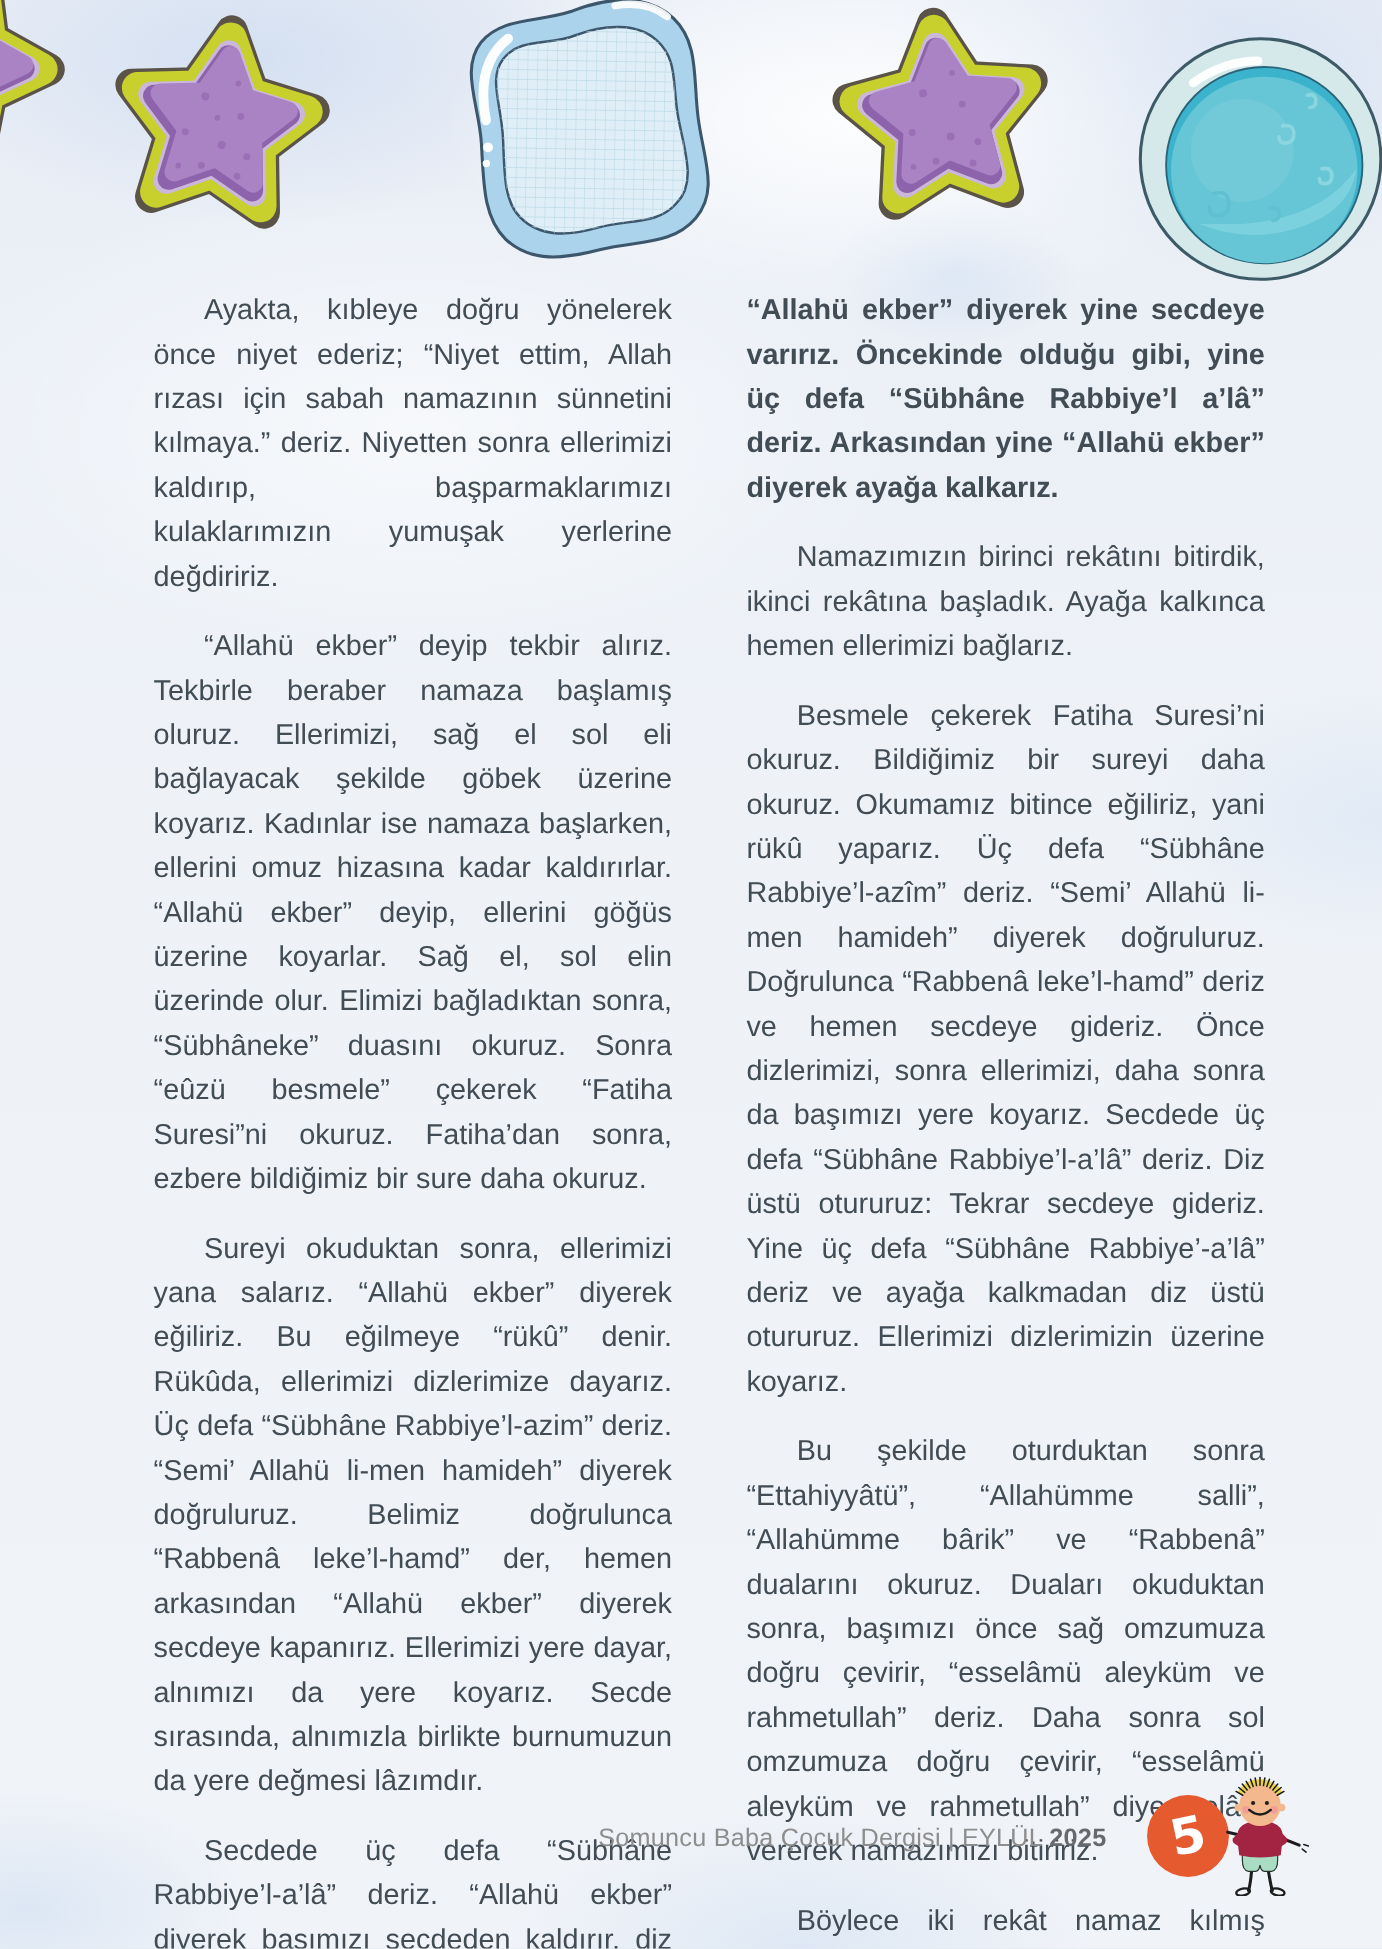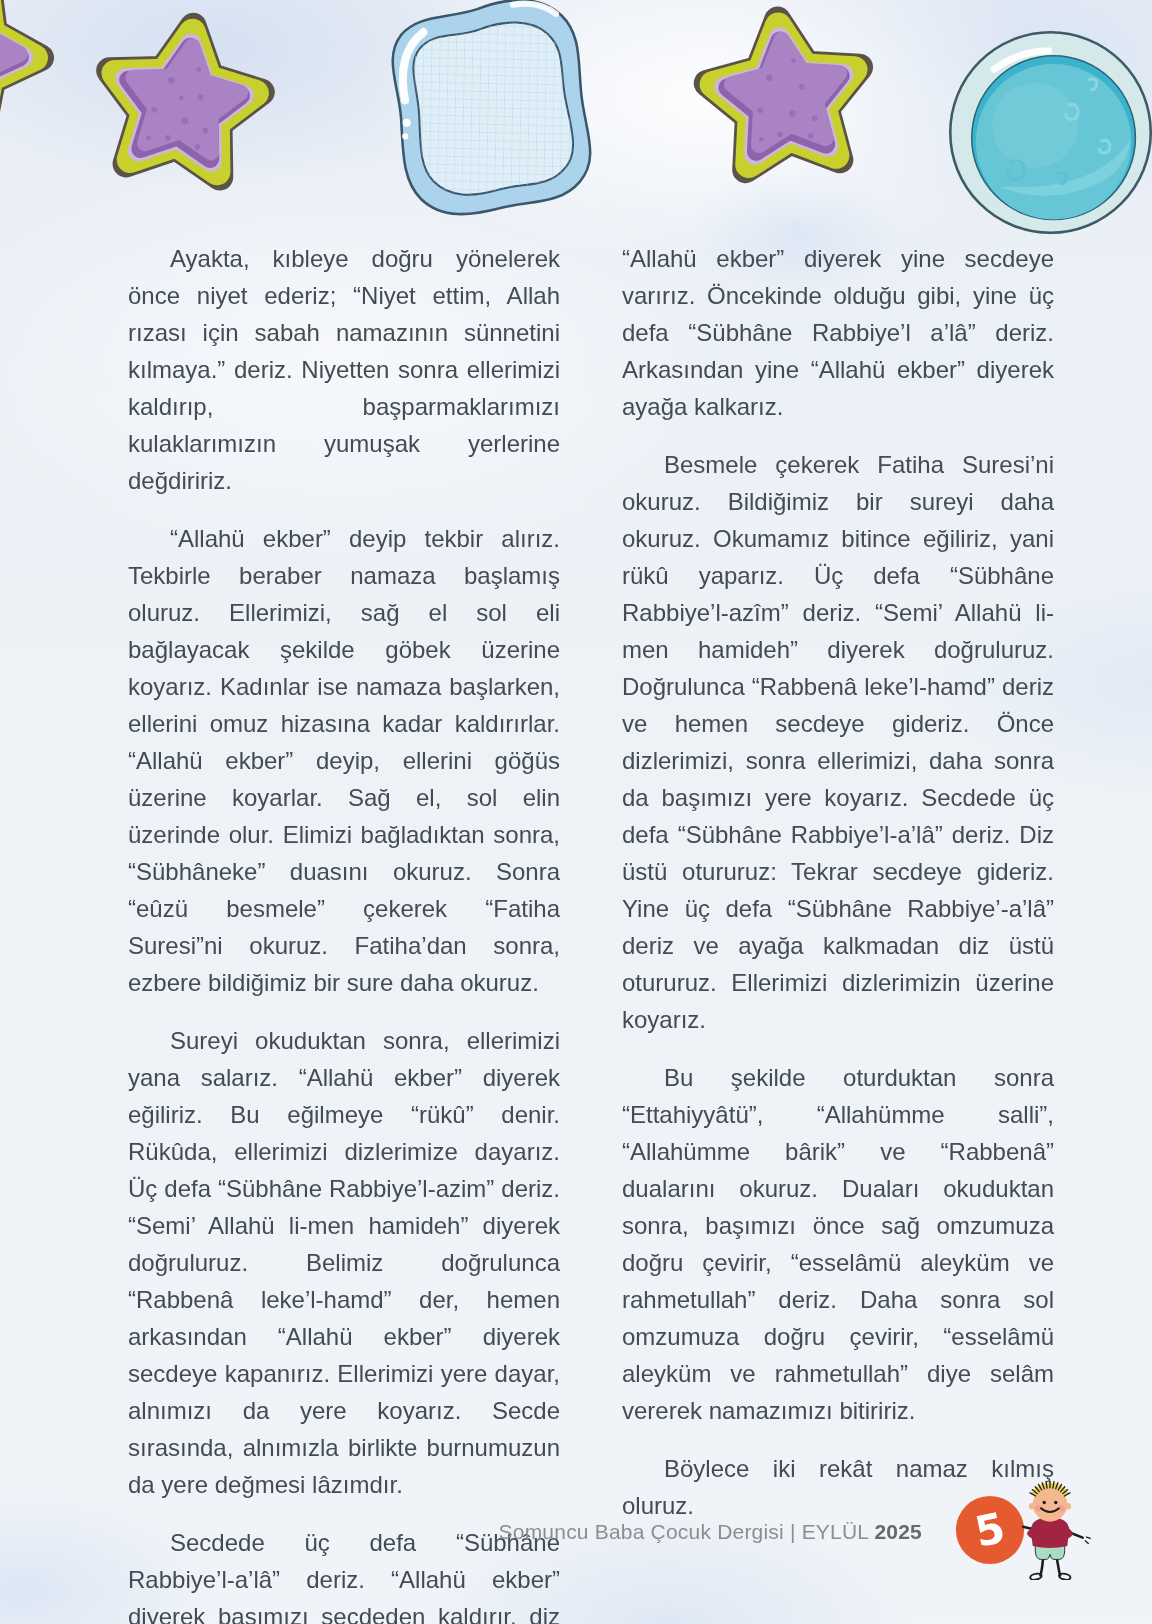--- a/index.html
+++ b/index.html
@@ -14,21 +14,21 @@
       radial-gradient(600px 300px at 30% 22%, rgba(255,255,255,.55), transparent 70%),
       radial-gradient(300px 160px at 100% 42%, rgba(206,222,243,.42), transparent 70%),
       radial-gradient(340px 160px at 58% 100%, rgba(188,212,238,.35), transparent 70%),
       radial-gradient(260px 140px at 2% 98%,  rgba(196,216,240,.45), transparent 70%),
       linear-gradient(180deg, #e9eef6 0%, #eef2f7 40%, #f0f3f8 100%);
   }
   .deco{position:absolute;}
   .columns{position:absolute; left:100px; top:240px; width:954px; display:flex; gap:34px;}
   .col{width:460px; font-size:24px; line-height:37px; color:#414c55; text-align:justify;margin-left:28px;}
   .col p{margin:0 0 21px 0; text-indent:42px;}
-  .col p.continuation{text-indent:0;}
+  .col p.continuation{text-indent:0;font-weight:bold;}
   .footer-credit{
     position:absolute; top:1520px; right:230px;
     font-size:21px; color:#8d8d8d; letter-spacing:.2px; white-space:nowrap;
   }
   .footer-credit .year{font-weight:bold; color:#666a6e;}
   .badge{position:absolute; left:954px; top:1494px; width:72px; height:72px;}
   .kid{position:absolute; left:1002px; top:1471px; width:96px; height:109px;}
   svg{display:block;}
 </style>
 </head>
@@ -147,20 +147,21 @@
 
   <div class="columns">
     <div class="col">
       <p>Ayakta, kıbleye doğru yönelerek önce niyet ederiz; “Niyet ettim, Allah rızası için sabah namazının sünnetini kılmaya.” deriz. Niyetten sonra ellerimizi kaldırıp, başparmaklarımızı kulaklarımızın yumuşak yerlerine değdiririz.</p>
       <p>“Allahü ekber” deyip tekbir alırız. Tekbirle beraber namaza başlamış oluruz. Ellerimizi, sağ el sol eli bağlayacak şekilde göbek üzerine koyarız. Kadınlar ise namaza başlarken, ellerini omuz hizasına kadar kaldırırlar. “Allahü ekber” deyip, ellerini göğüs üzerine koyarlar. Sağ el, sol elin üzerinde olur. Elimizi bağladıktan sonra, “Sübhâneke” duasını okuruz. Sonra “eûzü besmele” çekerek “Fatiha Suresi”ni okuruz. Fatiha’dan sonra, ezbere bildiğimiz bir sure daha okuruz.</p>
       <p>Sureyi okuduktan sonra, ellerimizi yana salarız. “Allahü ekber” diyerek eğiliriz. Bu eğilmeye “rükû” denir. Rükûda, ellerimizi dizlerimize dayarız. Üç defa “Sübhâne Rabbiye’l-azim” deriz. “Semi’ Allahü li-men hamideh” diyerek doğruluruz. Belimiz doğrulunca “Rabbenâ leke’l-hamd” der, hemen arkasından “Allahü ekber” diyerek secdeye kapanırız. Ellerimizi yere dayar, alnımızı da yere koyarız. Secde sırasında, alnımızla birlikte burnumuzun da yere değmesi lâzımdır.</p>
       <p>Secdede üç defa “Sübhâne Rabbiye’l-a’lâ” deriz. “Allahü ekber” diyerek başımızı secdeden kaldırır, diz üstü otururuz. Tekrar</p>
     </div>
     <div class="col">
       <p class="continuation">“Allahü ekber” diyerek yine secdeye varırız. Öncekinde olduğu gibi, yine üç defa “Sübhâne Rabbiye’l a’lâ” deriz. Arkasından yine “Allahü ekber” diyerek ayağa kalkarız.</p>
+      <p>Namazımızın birinci rekâtını bitirdik, ikinci rekâtına başladık. Ayağa kalkınca hemen ellerimizi bağlarız.</p>
       <p>Besmele çekerek Fatiha Suresi’ni okuruz. Bildiğimiz bir sureyi daha okuruz. Okumamız bitince eğiliriz, yani rükû yaparız. Üç defa “Sübhâne Rabbiye’l-azîm” deriz. “Semi’ Allahü li-men hamideh” diyerek doğruluruz. Doğrulunca “Rabbenâ leke’l-hamd” deriz ve hemen secdeye gideriz. Önce dizlerimizi, sonra ellerimizi, daha sonra da başımızı yere koyarız. Secdede üç defa “Sübhâne Rabbiye’l-a’lâ” deriz. Diz üstü otururuz: Tekrar secdeye gideriz. Yine üç defa “Sübhâne Rabbiye’-a’lâ” deriz ve ayağa kalkmadan diz üstü otururuz. Ellerimizi dizlerimizin üzerine koyarız.</p>
       <p>Bu şekilde oturduktan sonra “Ettahiyyâtü”, “Allahümme salli”, “Allahümme bârik” ve “Rabbenâ” dualarını okuruz. Duaları okuduktan sonra, başımızı önce sağ omzumuza doğru çevirir, “esselâmü aleyküm ve rahmetullah” deriz. Daha sonra sol omzumuza doğru çevirir, “esselâmü aleyküm ve rahmetullah” diye selâm vererek namazımızı bitiririz.</p>
       <p>Böylece iki rekât namaz kılmış oluruz.</p>
     </div>
   </div>
 
   <div class="footer-credit">
     <span>Somuncu Baba Çocuk Dergisi | EYLÜL</span>
     <span class="year">2025</span>
   </div>

